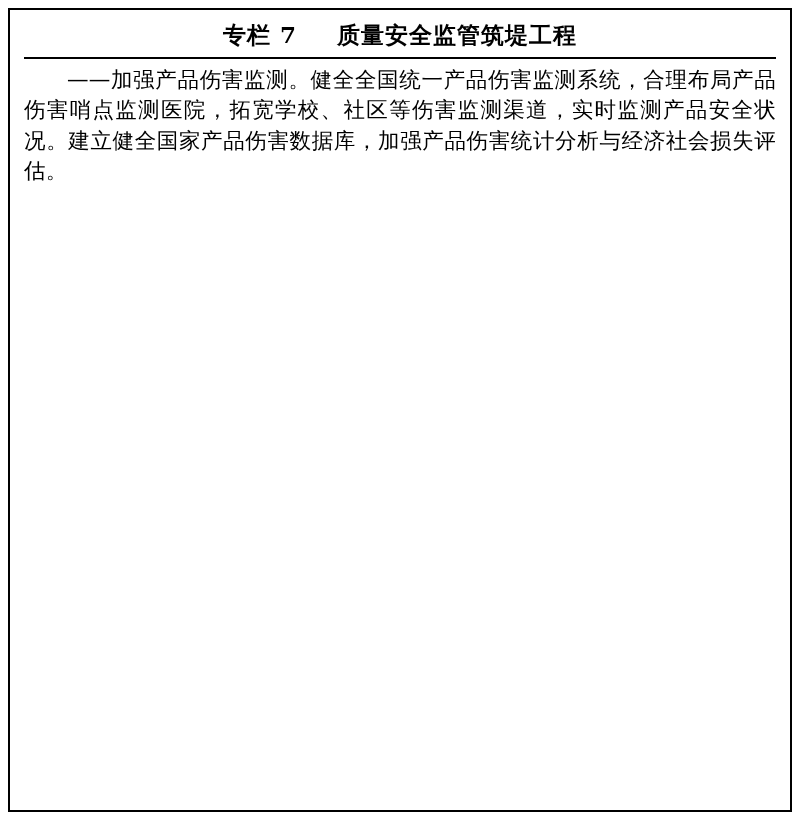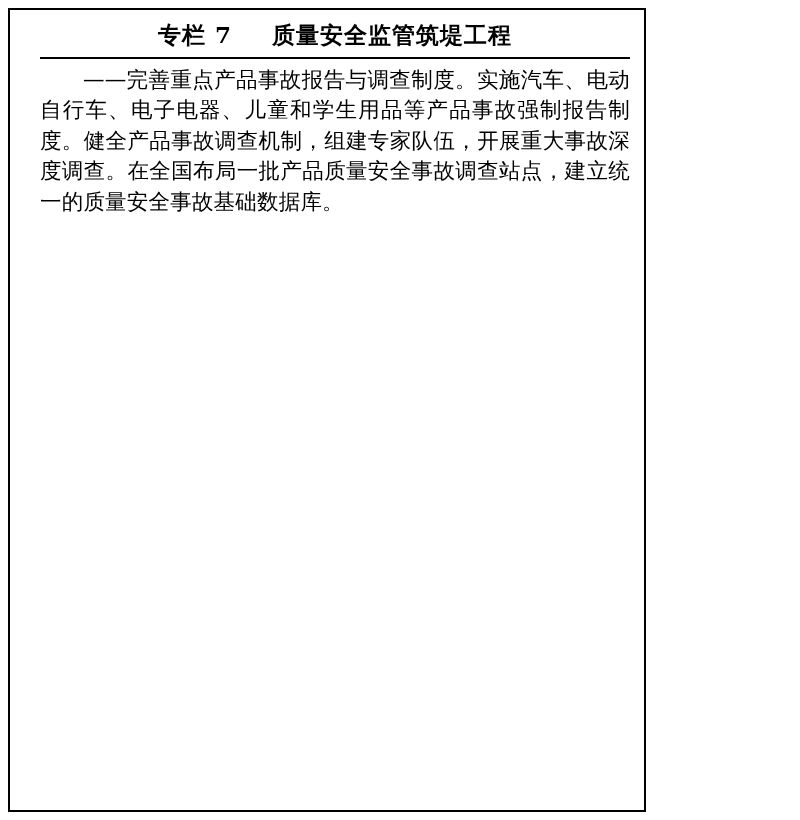--- a/index.html
+++ b/index.html
@@ -17,25 +17,25 @@
   .page {
     position: relative;
     width: 800px;
     height: 820px;
     box-sizing: border-box;
   }
   .box {
     position: absolute;
     left: 8px;
     top: 8px;
-    width: 638px;
+    width: 784px;
     height: 804px;
     border: 2px solid #000000;
     box-sizing: border-box;
-    padding: 6px 14px 10px 30px;
+    padding: 6px 14px 10px 14px;
   }
   .title {
     text-align: center;
     font-size: 23px;
     font-weight: bold;
     letter-spacing: 1px;
     line-height: 1.5;
     margin: 2px 0 4px 0;
     font-family: "DejaVu Serif", "Liberation Serif", serif;
   }
@@ -67,17 +67,17 @@
 
     <div class="title">
       <span>专栏 7</span>
       <span class="gap"></span>
       <span>质量安全监管筑堤工程</span>
     </div>
 
     <div class="rule"></div>
 
     <div class="body">
-      <p>——完善重点产品事故报告与调查制度。实施汽车、电动自行车、电子电器、儿童和学生用品等产品事故强制报告制度。健全产品事故调查机制，组建专家队伍，开展重大事故深度调查。在全国布局一批产品质量安全事故调查站点，建立统一的质量安全事故基础数据库。</p>
+      <p>——加强产品伤害监测。健全全国统一产品伤害监测系统，合理布局产品伤害哨点监测医院，拓宽学校、社区等伤害监测渠道，实时监测产品安全状况。建立健全国家产品伤害数据库，加强产品伤害统计分析与经济社会损失评估。</p>
     </div>
 
   </div>
 </div>
 
 </body></html>

